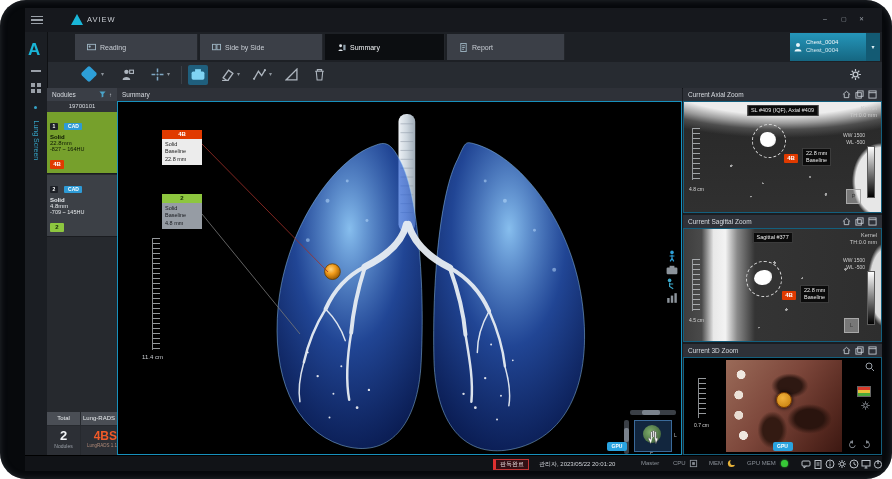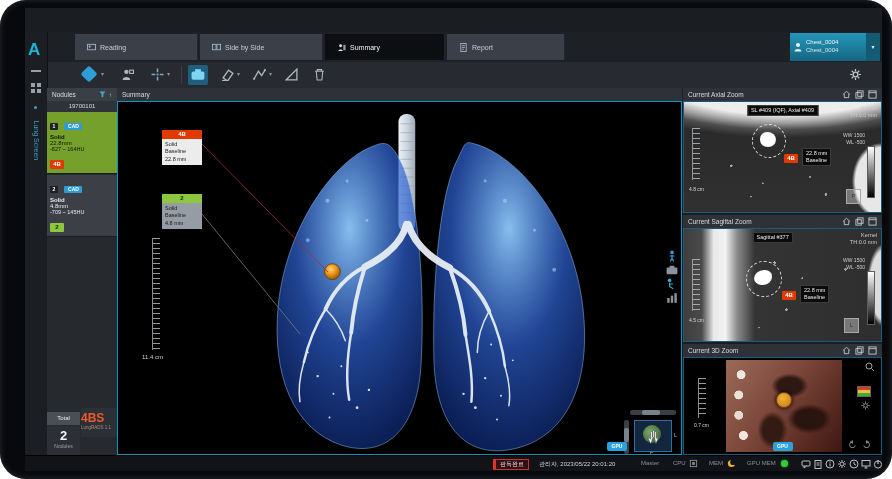--- a/index.html
+++ b/index.html
@@ -49,20 +49,28 @@
   .sbl{color:#8a9098;font-size:6px;}
   .sic{width:10px;height:10px;}
 </style>
 </head>
 <body>
 
 <div class="stage">
  <div class="device">
   <div class="screen">
 
+   <div class="abs" style="left:0;top:0;width:857px;height:24px;background:#16181d;">
+     <div class="abs" style="left:6px;top:8px;width:12px;height:8px;background:repeating-linear-gradient(180deg,#9aa0a8 0 1.5px,transparent 1.5px 3.5px);"></div>
+     <div class="abs" style="left:46px;top:6px;width:0;height:0;border-left:6px solid transparent;border-right:6px solid transparent;border-bottom:11px solid #19b6d8;"></div>
+     <div class="abs t75" style="left:62px;top:7px;color:#c8ccd2;letter-spacing:1px;">AVIEW</div>
+     <div class="abs t7" style="left:798px;top:7px;color:#9aa0a8;">–</div>
+     <div class="abs t6" style="left:816px;top:7px;color:#9aa0a8;">▢</div>
+     <div class="abs t6" style="left:834px;top:7px;color:#9aa0a8;">✕</div>
+   </div>
 
    <div class="abs" style="left:0;top:24px;width:857px;height:30px;background:#1d2025;">
      <div class="tab abs" style="left:50px;top:2px;width:123px;">
        <svg class="hicon" viewBox="0 0 10 10">
               <rect x="0.5" y="1.5" width="9" height="6" fill="none" stroke="#9fb6c4"></rect>
               <circle cx="3" cy="4" r="1.2" fill="#9fb6c4"></circle>
             </svg>
        <span>Reading</span>
      </div>
      <div class="tab abs" style="left:175px;top:2px;width:123px;">
@@ -185,21 +193,21 @@
        <div class="t55">-709 ~ 145HU</div>
        <span class="chip t6" style="background:#8dc63f;color:#14230a;width:14px;height:9px;line-height:9px;margin-top:2px;">2</span>
      </div>
 
      <div class="abs t6" style="left:0;top:324px;width:33px;height:13px;background:#4a4e55;color:#e6e9ec;text-align:center;line-height:13px;">Total</div>
      <div class="abs t6" style="left:34px;top:324px;width:36px;height:13px;background:#4a4e55;color:#e6e9ec;text-align:center;line-height:13px;">Lung-RADS</div>
      <div class="abs" style="left:0;top:338px;width:33px;height:29px;background:#2c2f35;text-align:center;">
        <div style="font-size:13px;font-weight:bold;color:#f2f4f6;margin-top:2px;">2</div>
        <div class="t5" style="color:#9aa0a8;">Nodules</div>
      </div>
-     <div class="abs" style="left:34px;top:320px;width:36px;height:29px;background:#2c2f35;text-align:left;">
+     <div class="abs" style="left:34px;top:338px;width:36px;height:29px;background:#2c2f35;text-align:right;">
        <div style="font-size:12px;font-weight:bold;color:#f05a28;margin-top:3px;">4BS</div>
        <div style="font-size:4.5px;color:#b08a78;">LungRADS 1.1</div>
      </div>
    </div>
 
    <div class="abs hdr" style="left:92px;top:80px;width:565px;height:13px;">
      <span>Summary</span>
    </div>
    <div class="abs" style="left:92px;top:93px;width:565px;height:354px;background:#000;border:1.5px solid #1790bd;box-sizing:border-box;overflow:hidden;">
 

